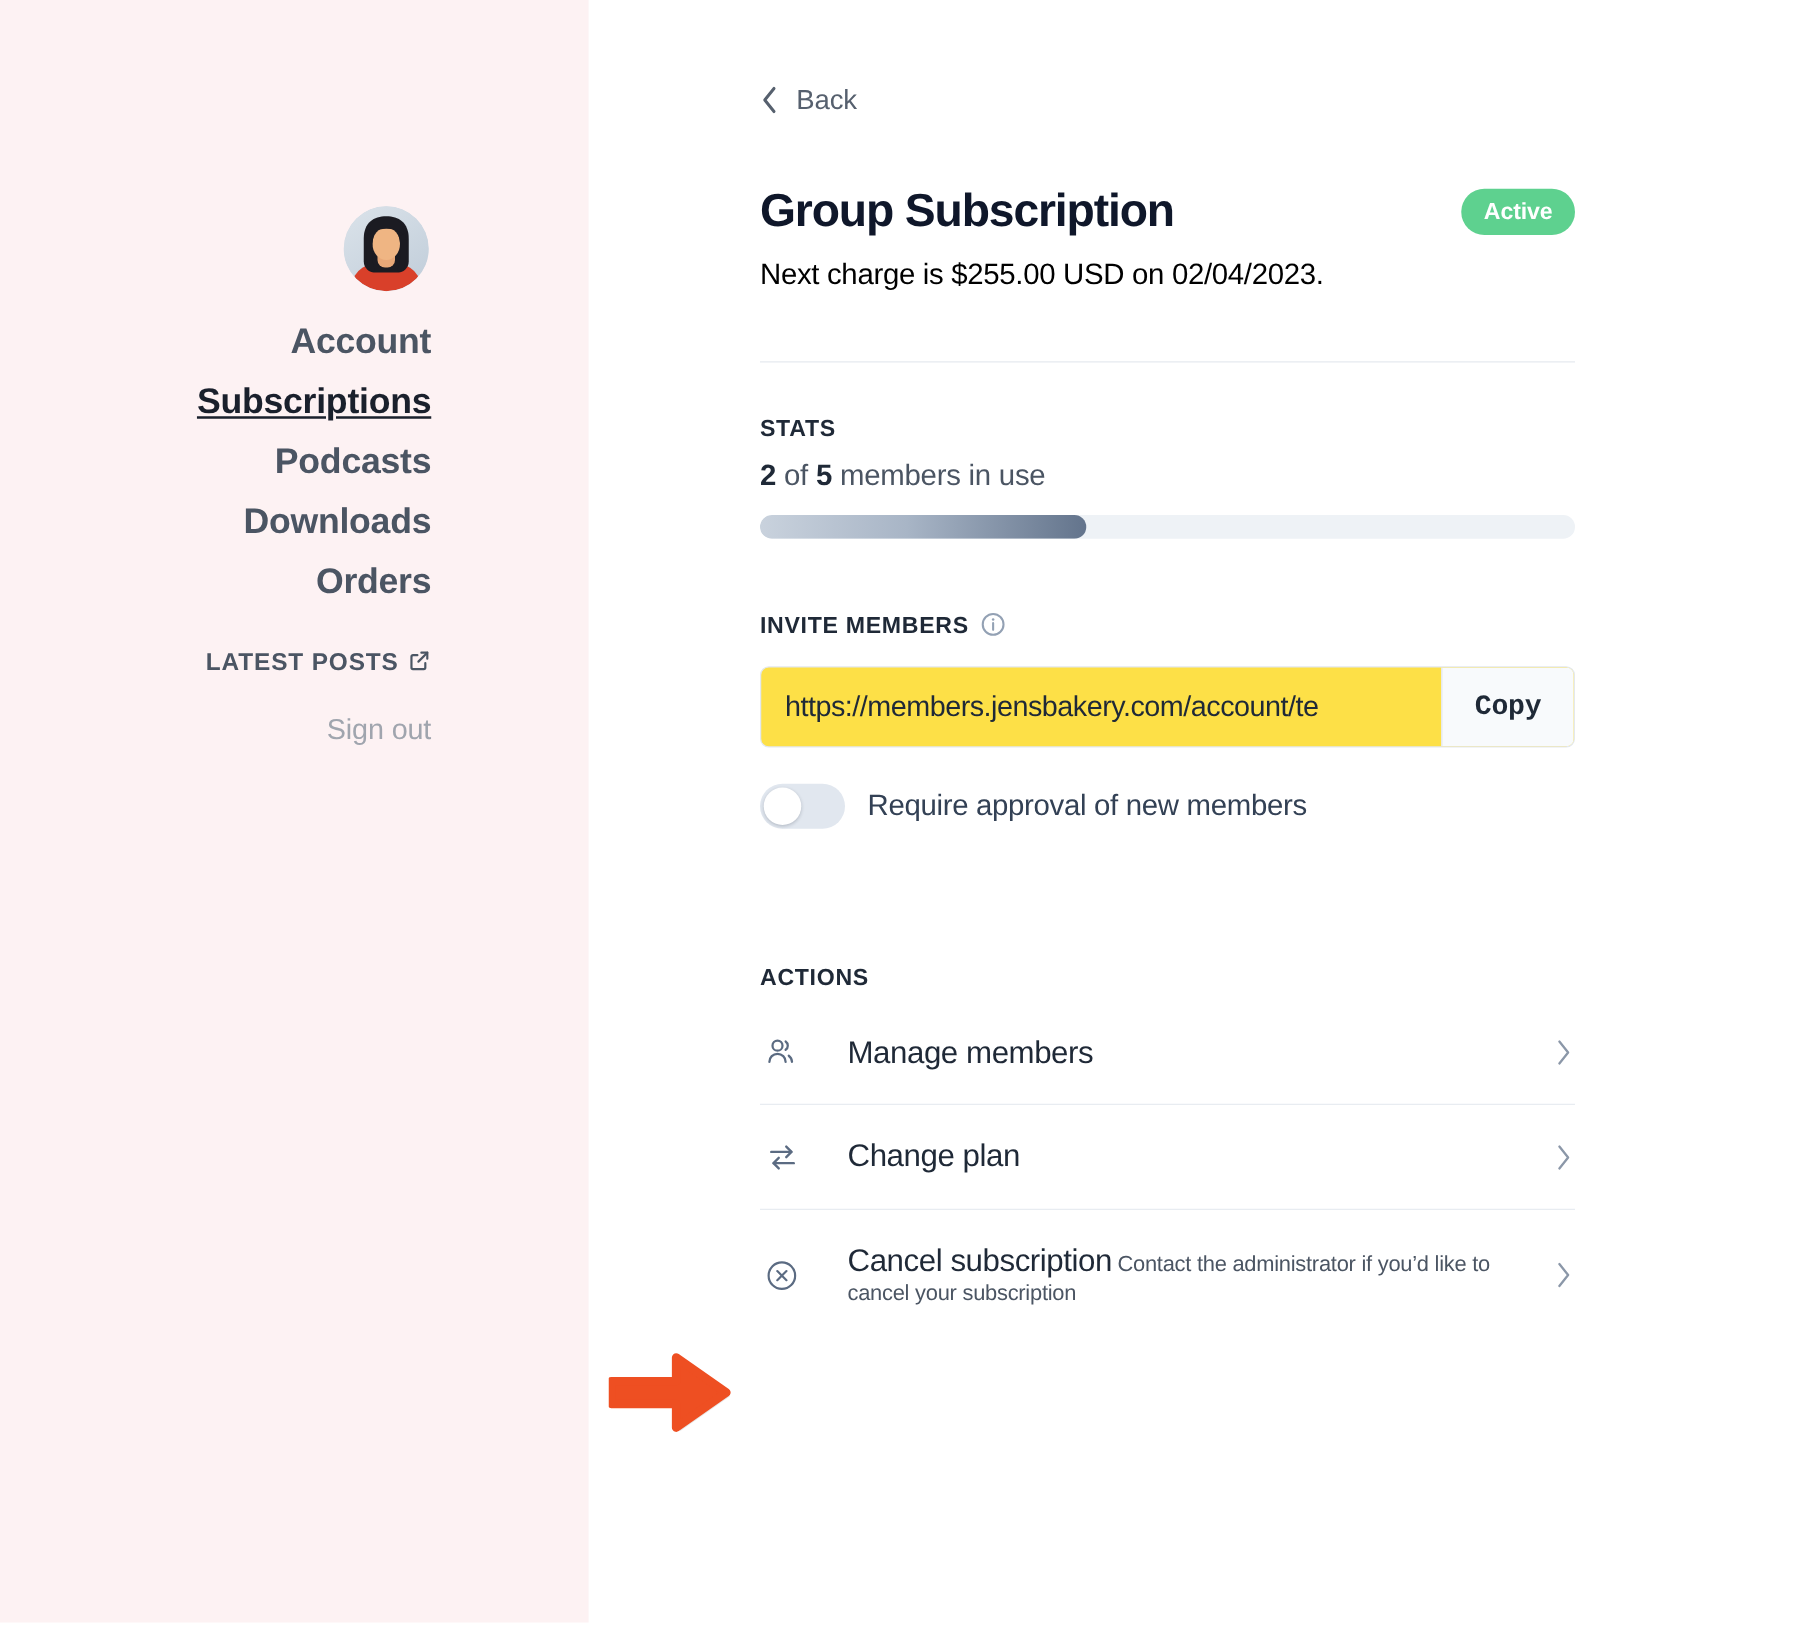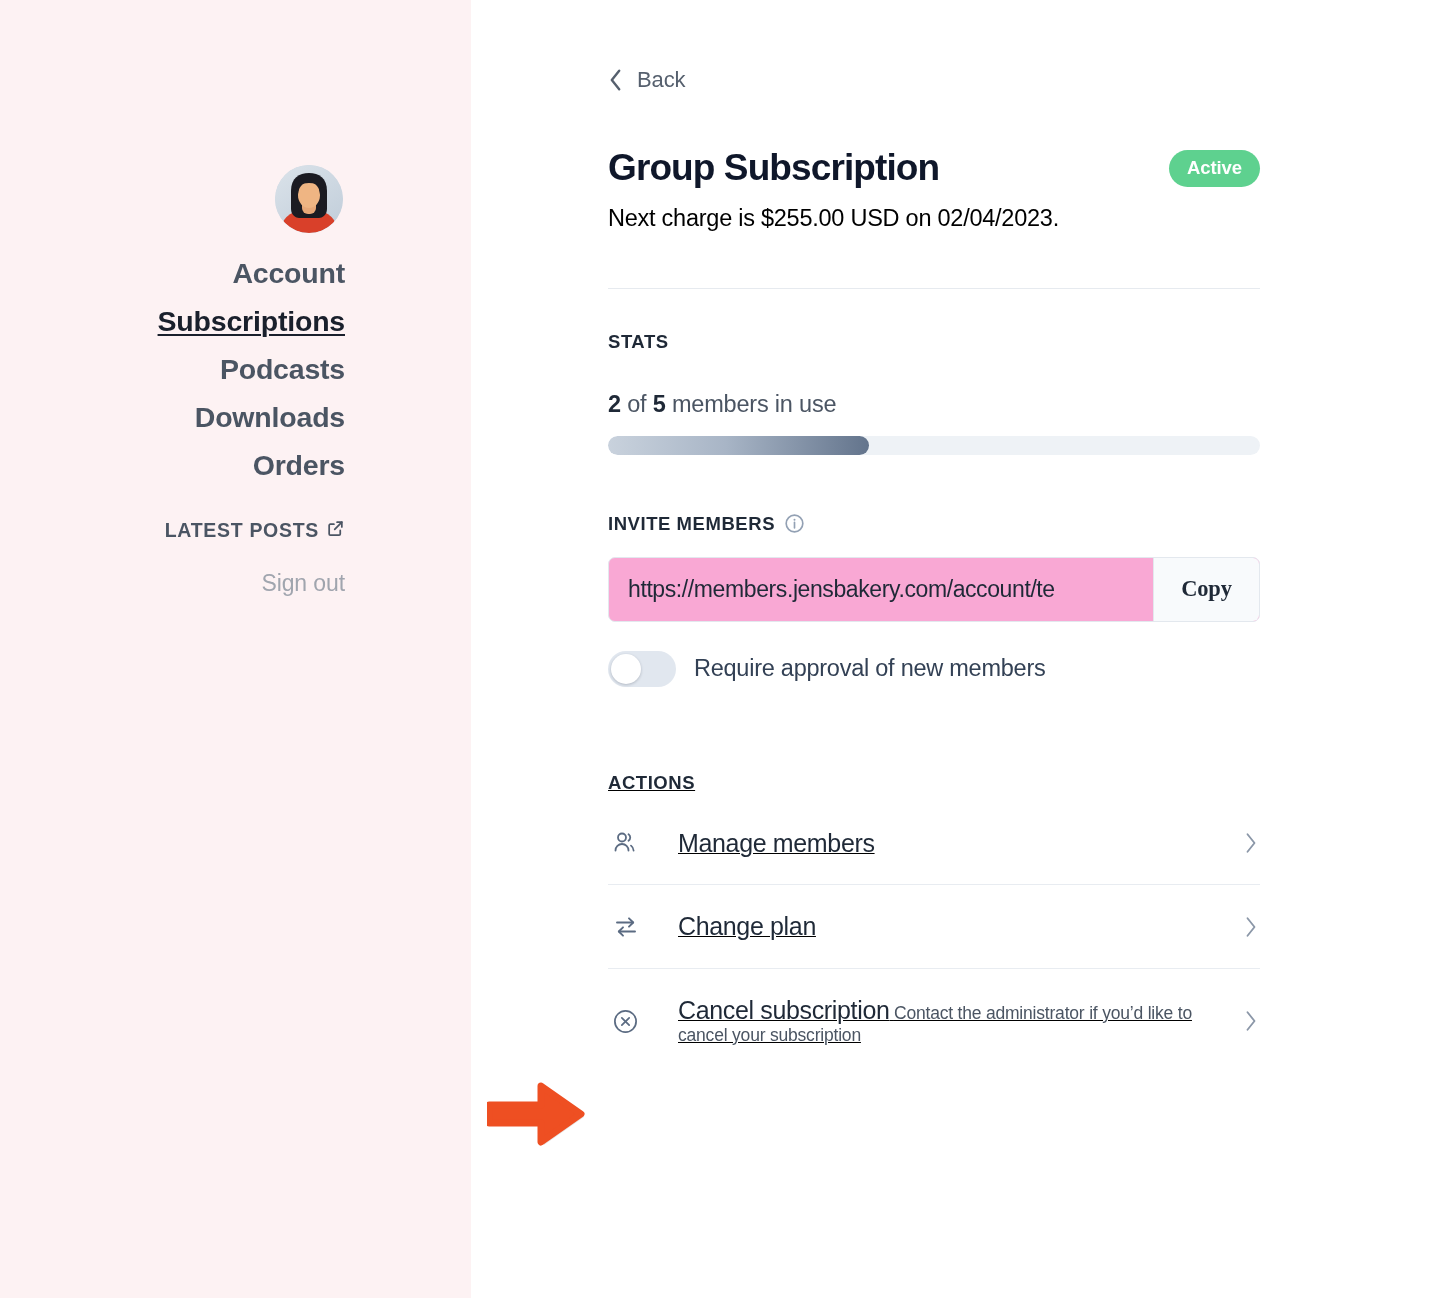--- a/index.html
+++ b/index.html
@@ -148,21 +148,21 @@
     font-weight: 700;
     color: #1f2937;
     letter-spacing: 0.55px;
     display: flex;
     align-items: center;
     gap: 9px;
   }
 
   #stats-block { margin-top: 42px; }
   #stats-line {
-    margin-top: 38px;
+    margin-top: 13px;
     font-size: 23.5px;
     color: #4b5563;
     letter-spacing: -0.2px;
   }
   #stats-line b { color: #1f2937; font-weight: 700; }
   #progress-track {
     margin-top: 18px;
     height: 19px;
     border-radius: 999px;
     background: #eef2f6;
@@ -179,42 +179,42 @@
   #invite-block { margin-top: 58px; }
   .info-icon { display:block; }
 
   #url-row {
     margin-top: 22px;
     display: flex;
     height: 65px;
     border: 1px solid #e3e8ee;
     border-radius: 7px;
     overflow: hidden;
-    background: #f9a8d4;
+    background: #fde047;
   }
   #url-input {
     flex: 1;
     border: none;
     outline: none;
     padding: 0 8px 0 19px;
     font-size: 23px;
     font-family: "Liberation Sans", sans-serif;
     color: #1f2937;
     letter-spacing: -0.4px;
     background: transparent;
     min-width: 0;
   }
   #copy-button {
     width: 106px;
     border: none;
     border-left: 1px solid #e3e8ee;
     background: #f8fafc;
     font-size: 22.5px;
     font-weight: 700;
-    font-family: Liberation Serif, serif;
+    font-family: Liberation Mono, monospace;
     color: #1f2937;
     letter-spacing: -0.2px;
     cursor: pointer;
   }
 
   #toggle-row {
     margin-top: 29px;
     display: flex;
     align-items: center;
     gap: 18px;
@@ -235,21 +235,21 @@
     border-radius: 50%;
     background: #ffffff;
     box-shadow: 0 1px 3px rgba(15,23,42,0.22);
   }
   #toggle-label {
     font-size: 23.5px;
     color: #334155;
     letter-spacing: -0.25px;
   }
 
-  #actions-block { margin-top: 85px; text-decoration: underline; }
+  #actions-block { margin-top: 108px; }
   #actions-list { margin-top: 8px; }
   .action-row {
     display: flex;
     align-items: center;
     padding: 27px 0;
     border-bottom: 1px solid #e8ecf1;
     cursor: pointer;
     position: relative;
     gap: 24px;
   }

